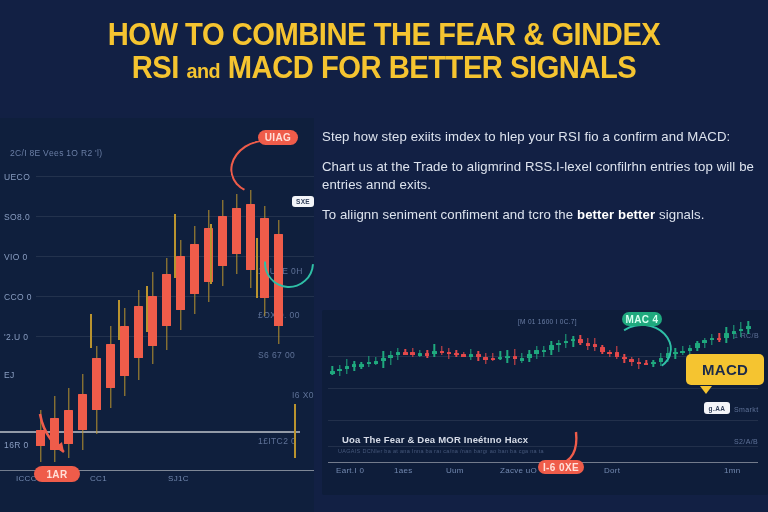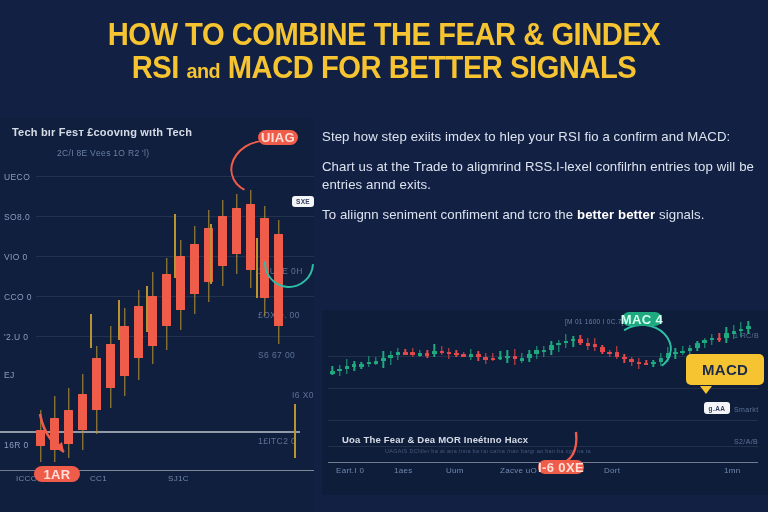--- a/index.html
+++ b/index.html
@@ -57,21 +57,21 @@
 
   
   .chart-head{
     position:absolute;left:12px;top:8px;
     color:#e6ebf5;font-size:11px;font-weight:bold;
     letter-spacing:0.2px;white-space:nowrap;
     opacity:.92;
   }
   .chart-sub{
     position:absolute;left:10px;top:30px;
-    color:#6b7fa6;font-size:8.5px;white-space:nowrap;letter-spacing:.3px;margin-left:47px;
+    color:#6b7fa6;font-size:8.5px;white-space:nowrap;letter-spacing:.3px;
   }
   .gridline{position:absolute;height:1px;background:rgba(255,255,255,.085);}
   .gridline.bright{background:rgba(255,255,255,.55);height:1.5px;}
   .axisline{position:absolute;height:1px;background:rgba(255,255,255,.42);}
 
   .ylabel{
     position:absolute;color:#8a9ec2;font-size:8.5px;white-space:nowrap;
     letter-spacing:.4px;
   }
   .ylabel.dim{color:#5f7298;}
@@ -81,21 +81,21 @@
   }
 
   
   .candle{position:absolute;}
   .candle .wick{position:absolute;left:50%;transform:translateX(-50%);width:1.4px;}
   .candle .body{position:absolute;left:0;width:100%;border-radius:.5px;}
 
   
   .pill{
     position:absolute;border-radius:11px;
-    font-size:13px;font-weight:bold;color:#ffe9e4;
+    font-size:10px;font-weight:bold;color:#ffe9e4;
     display:flex;align-items:center;justify-content:center;
     letter-spacing:.4px;white-space:nowrap;
   }
   .pill.red{background:#ef5c4a;color:#ffdfd8;}
   .pill.green{background:#1fa97e;color:#d6fff0;}
   .pill.white{background:#f3f5f9;color:#33415c;border-radius:3px;font-size:6.5px;}
 
   .macd-callout{
     position:absolute;background:#f5c430;color:#1b2a4a;
     font-size:15px;font-weight:bold;letter-spacing:.3px;
@@ -121,21 +121,20 @@
 
 <div class="stage">
 
   <div class="title-wrap">
     <div class="title-line l1">HOW TO COMBINE THE FEAR &amp; GINDEX</div>
     <div class="title-line l2"><span>RSI </span><span class="sm">and</span><span> MACD FOR BETTER SIGNALS</span></div>
   </div>
 
   <div class="panel-left">
 
-    <div class="chart-head">Tech bır Fesт £coovıng wıth Tech</div>
     <div class="chart-sub">2C/I 8E  Vееs 1O  R2 'l)</div>
 
     <div class="gridline" style="left:36px;top:58px;width:278px;"></div>
     <div class="gridline" style="left:36px;top:98px;width:278px;"></div>
     <div class="gridline" style="left:36px;top:138px;width:278px;"></div>
     <div class="gridline" style="left:36px;top:178px;width:278px;"></div>
     <div class="gridline" style="left:36px;top:218px;width:278px;"></div>
     <div class="gridline bright" style="left:0px;top:313px;width:300px;"></div>
     <div class="gridline" style="left:36px;top:352px;width:278px;"></div>
     <div class="axisline" style="left:0px;top:352px;width:314px;"></div>

